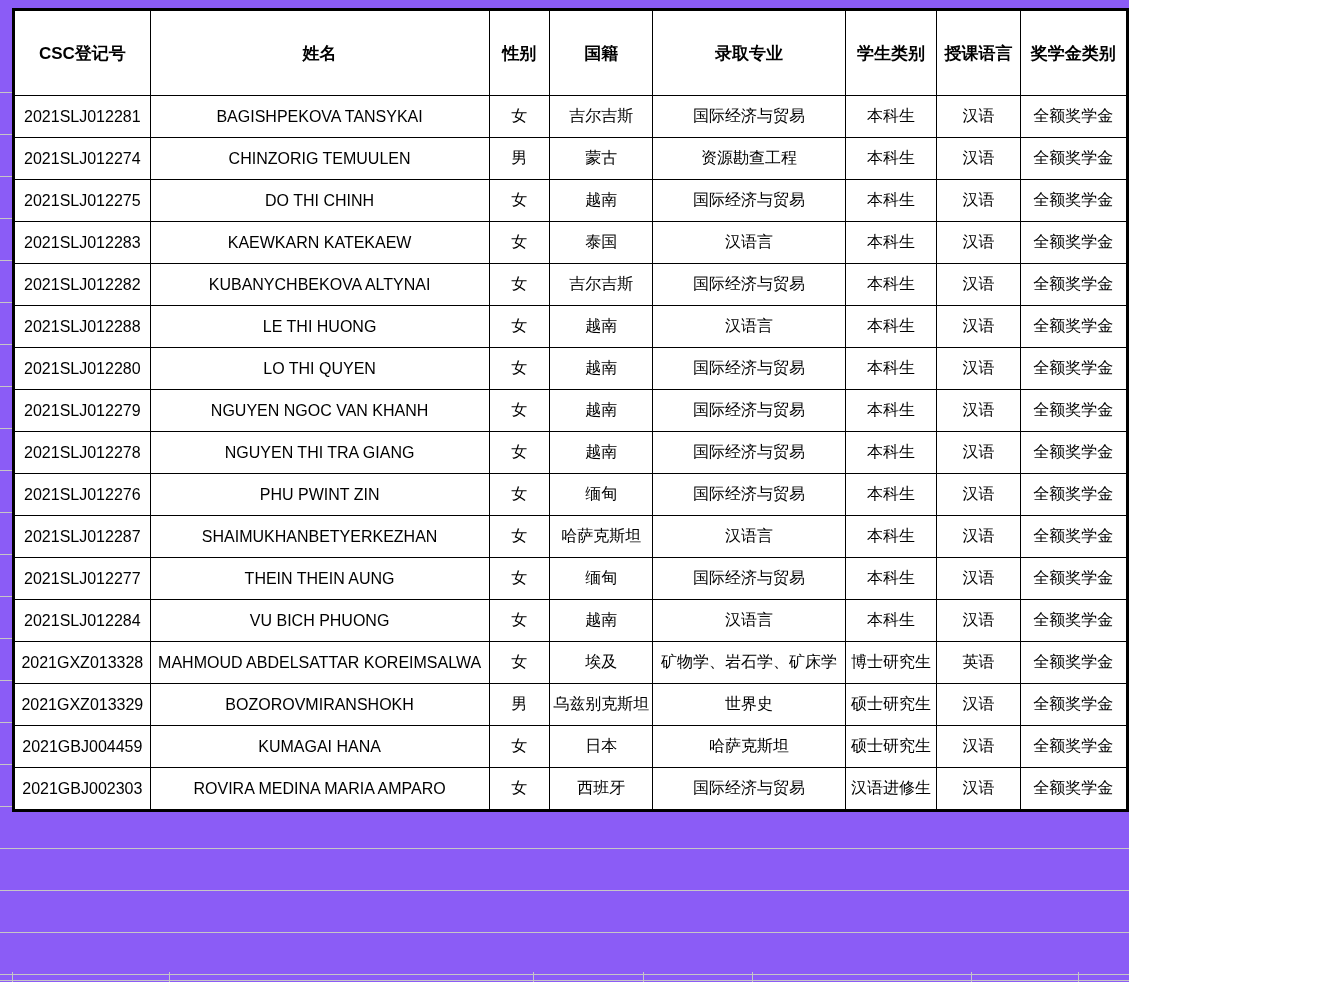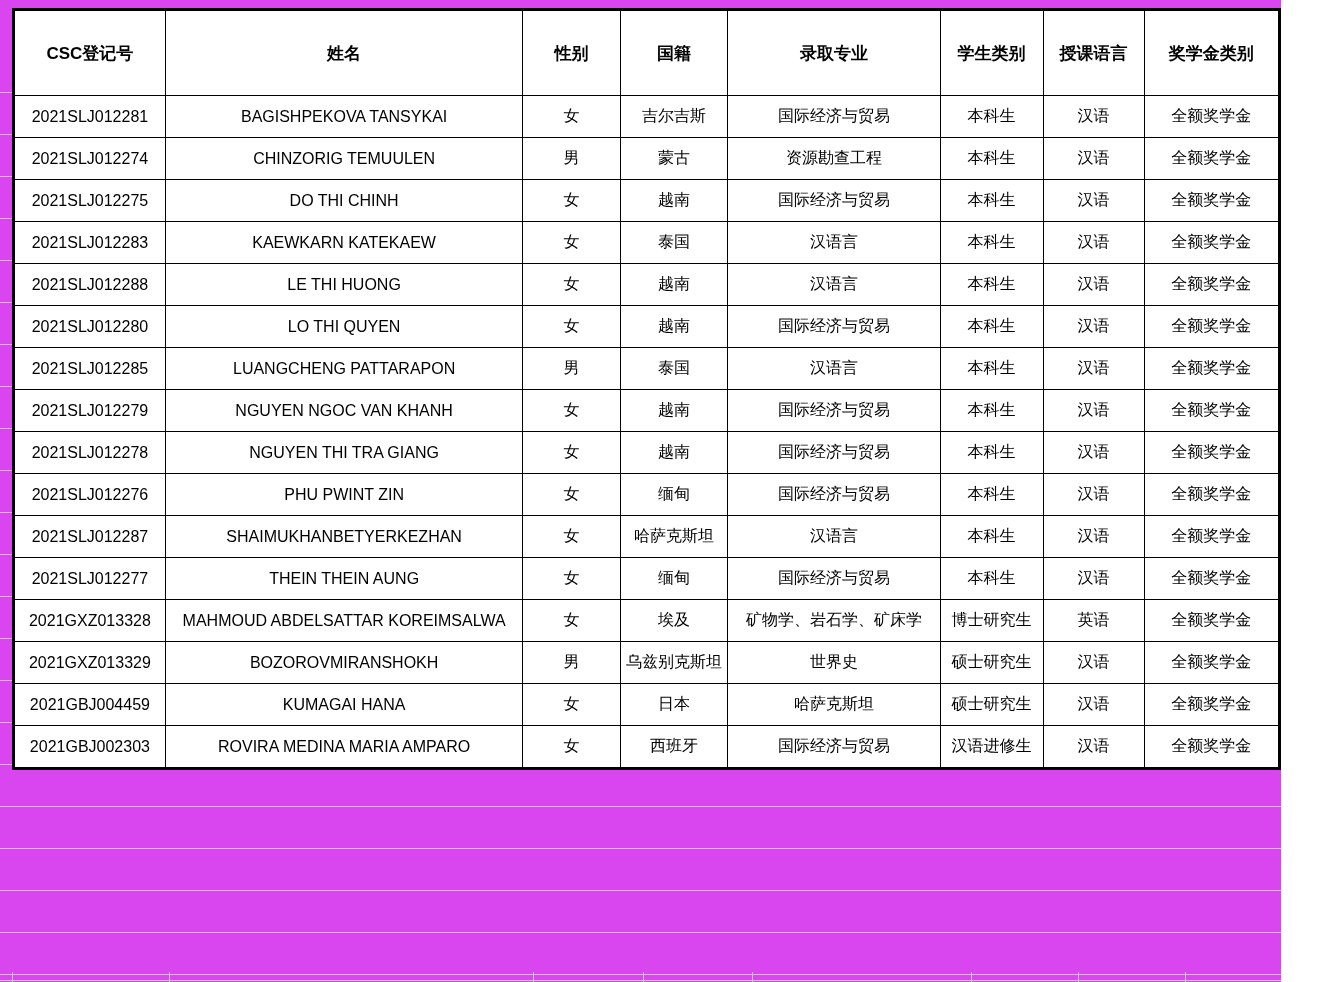--- a/index.html
+++ b/index.html
@@ -3,25 +3,24 @@
 <meta charset="utf-8">
 <style>
   html, body {
     margin: 0;
     padding: 0;
     background: #ffffff;
     font-family: "Liberation Sans", "DejaVu Sans", sans-serif;
   }
   .canvas {
     position: relative;
-    width: 1250px;
+    width: 1129px;
     height: 982px;
-    background: #d946ef;
+    background: #8b5cf6;
     overflow: hidden;
-    padding-left: 31px;
   }
   .gridlines {
     position: absolute;
     left: 0; top: 0;
     width: 1338px;
     height: 982px;
     z-index: 0;
   }
   .gridline-h {
     position: absolute;
@@ -165,50 +164,50 @@
           <td class="col-csc_id">2021SLJ012283</td>
           <td class="col-name">KAEWKARN KATEKAEW</td>
           <td class="col-gender">女</td>
           <td class="col-nationality">泰国</td>
           <td class="col-major">汉语言</td>
           <td class="col-student_type">本科生</td>
           <td class="col-language">汉语</td>
           <td class="col-scholarship">全额奖学金</td>
         </tr>
         <tr>
+          <td class="col-csc_id">2021SLJ012282</td>
+          <td class="col-name">KUBANYCHBEKOVA ALTYNAI</td>
+          <td class="col-gender">女</td>
+          <td class="col-nationality">吉尔吉斯</td>
+          <td class="col-major">国际经济与贸易</td>
+          <td class="col-student_type">本科生</td>
+          <td class="col-language">汉语</td>
+          <td class="col-scholarship">全额奖学金</td>
+        </tr>
+        <tr>
           <td class="col-csc_id">2021SLJ012288</td>
           <td class="col-name">LE THI HUONG</td>
           <td class="col-gender">女</td>
           <td class="col-nationality">越南</td>
           <td class="col-major">汉语言</td>
           <td class="col-student_type">本科生</td>
           <td class="col-language">汉语</td>
           <td class="col-scholarship">全额奖学金</td>
         </tr>
         <tr>
           <td class="col-csc_id">2021SLJ012280</td>
           <td class="col-name">LO THI QUYEN</td>
           <td class="col-gender">女</td>
           <td class="col-nationality">越南</td>
           <td class="col-major">国际经济与贸易</td>
           <td class="col-student_type">本科生</td>
           <td class="col-language">汉语</td>
           <td class="col-scholarship">全额奖学金</td>
         </tr>
         <tr>
-          <td class="col-csc_id">2021SLJ012285</td>
-          <td class="col-name">LUANGCHENG PATTARAPON</td>
-          <td class="col-gender">男</td>
-          <td class="col-nationality">泰国</td>
-          <td class="col-major">汉语言</td>
-          <td class="col-student_type">本科生</td>
-          <td class="col-language">汉语</td>
-          <td class="col-scholarship">全额奖学金</td>
-        </tr>
-        <tr>
           <td class="col-csc_id">2021SLJ012279</td>
           <td class="col-name">NGUYEN NGOC VAN KHANH</td>
           <td class="col-gender">女</td>
           <td class="col-nationality">越南</td>
           <td class="col-major">国际经济与贸易</td>
           <td class="col-student_type">本科生</td>
           <td class="col-language">汉语</td>
           <td class="col-scholarship">全额奖学金</td>
         </tr>
         <tr>
@@ -240,20 +239,30 @@
           <td class="col-student_type">本科生</td>
           <td class="col-language">汉语</td>
           <td class="col-scholarship">全额奖学金</td>
         </tr>
         <tr>
           <td class="col-csc_id">2021SLJ012277</td>
           <td class="col-name">THEIN THEIN AUNG</td>
           <td class="col-gender">女</td>
           <td class="col-nationality">缅甸</td>
           <td class="col-major">国际经济与贸易</td>
+          <td class="col-student_type">本科生</td>
+          <td class="col-language">汉语</td>
+          <td class="col-scholarship">全额奖学金</td>
+        </tr>
+        <tr>
+          <td class="col-csc_id">2021SLJ012284</td>
+          <td class="col-name">VU BICH PHUONG</td>
+          <td class="col-gender">女</td>
+          <td class="col-nationality">越南</td>
+          <td class="col-major">汉语言</td>
           <td class="col-student_type">本科生</td>
           <td class="col-language">汉语</td>
           <td class="col-scholarship">全额奖学金</td>
         </tr>
         <tr>
           <td class="col-csc_id">2021GXZ013328</td>
           <td class="col-name">MAHMOUD ABDELSATTAR KOREIMSALWA</td>
           <td class="col-gender">女</td>
           <td class="col-nationality">埃及</td>
           <td class="col-major">矿物学、岩石学、矿床学</td>

